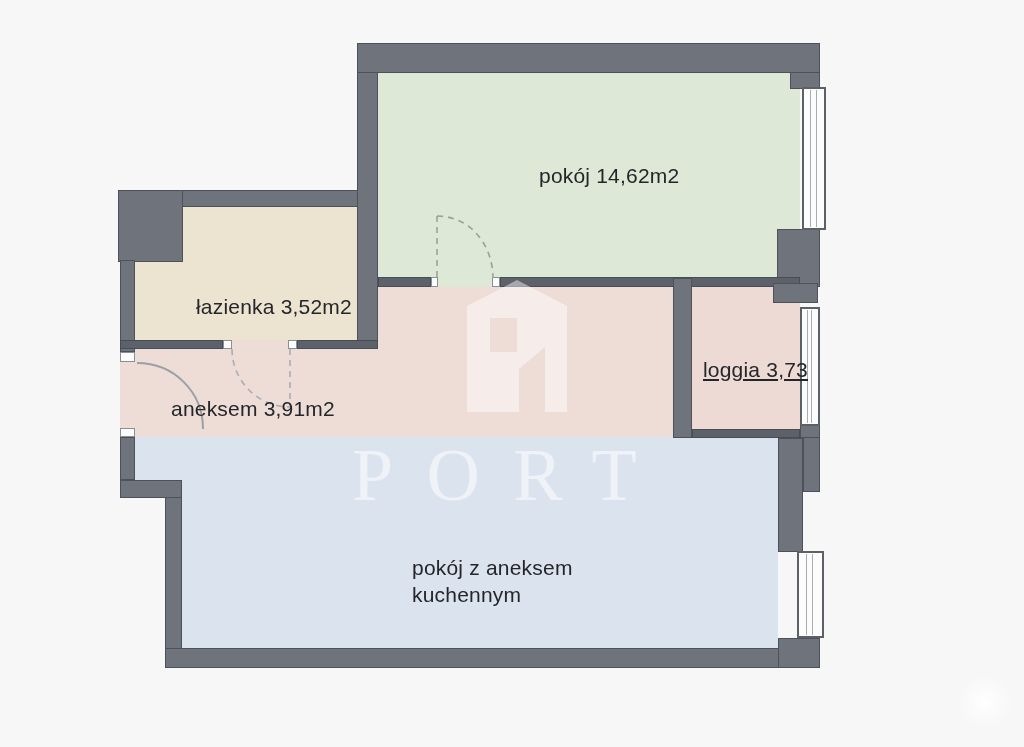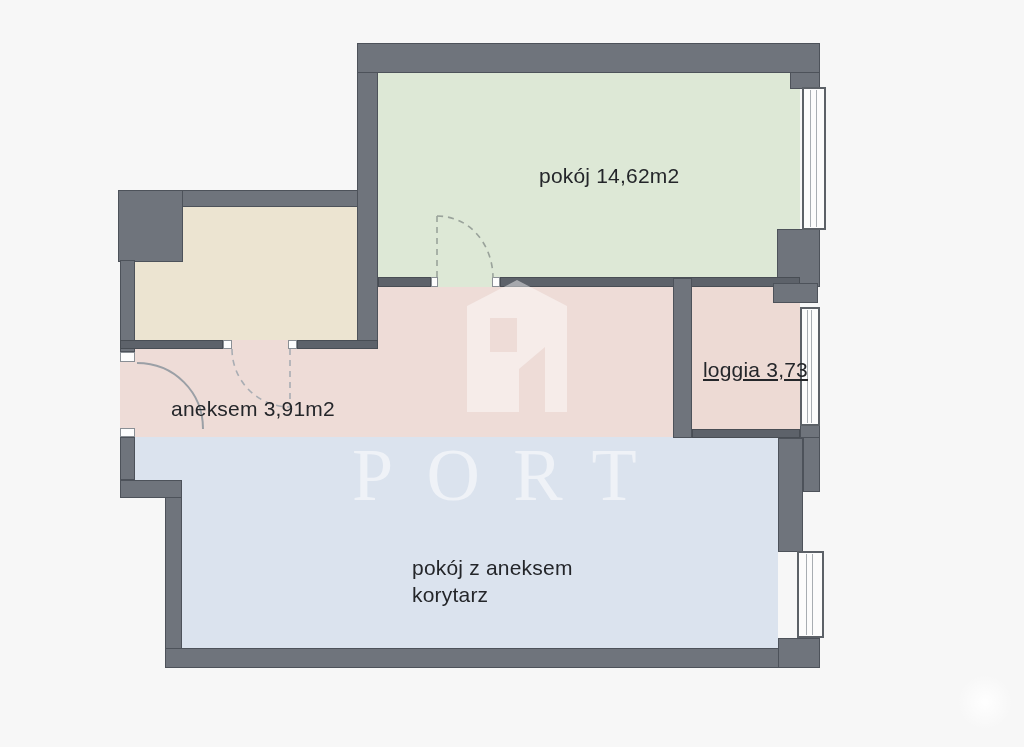--- a/index.html
+++ b/index.html
@@ -124,20 +124,21 @@
     <path d="M437,216 L437,278" fill="none" stroke="#9aa39b" stroke-width="1.6" stroke-dasharray="6 5"></path>
     <path d="M437,216 C471,216 493,246 493,278" fill="none" stroke="#9aa39b" stroke-width="1.6" stroke-dasharray="6 5"></path>
 
     <path fill="rgba(255,255,255,0.45)" fill-rule="evenodd" d="M467,306 L517,280 L567,306 L567,412 L545,412 L545,347 L519,369 L519,412 L467,412 Z
              M490,318 L517,318 L517,352 L490,352 Z"></path>
   </svg>
 
   <div class="wm-brand">PORT</div>
 
   <div class="label" style="left:539px;top:164px;">pokój 14,62m2</div>
+  <div class="label" style="left:196px;top:295px;">łazienka 3,52m2</div>
   <div class="label" style="left:171px;top:397px;">aneksem 3,91m2</div>
   <div class="label" style="left:703px;top:358px;text-decoration:underline;">loggia 3,73</div>
   <div class="label aneks-label" style="left:412px;top:511px;">
     <div>pokój z aneksem</div>
-    <div>korytarz</div>
+    <div>kuchennym</div>
   </div>
 
 </div>
 
 </body></html>

